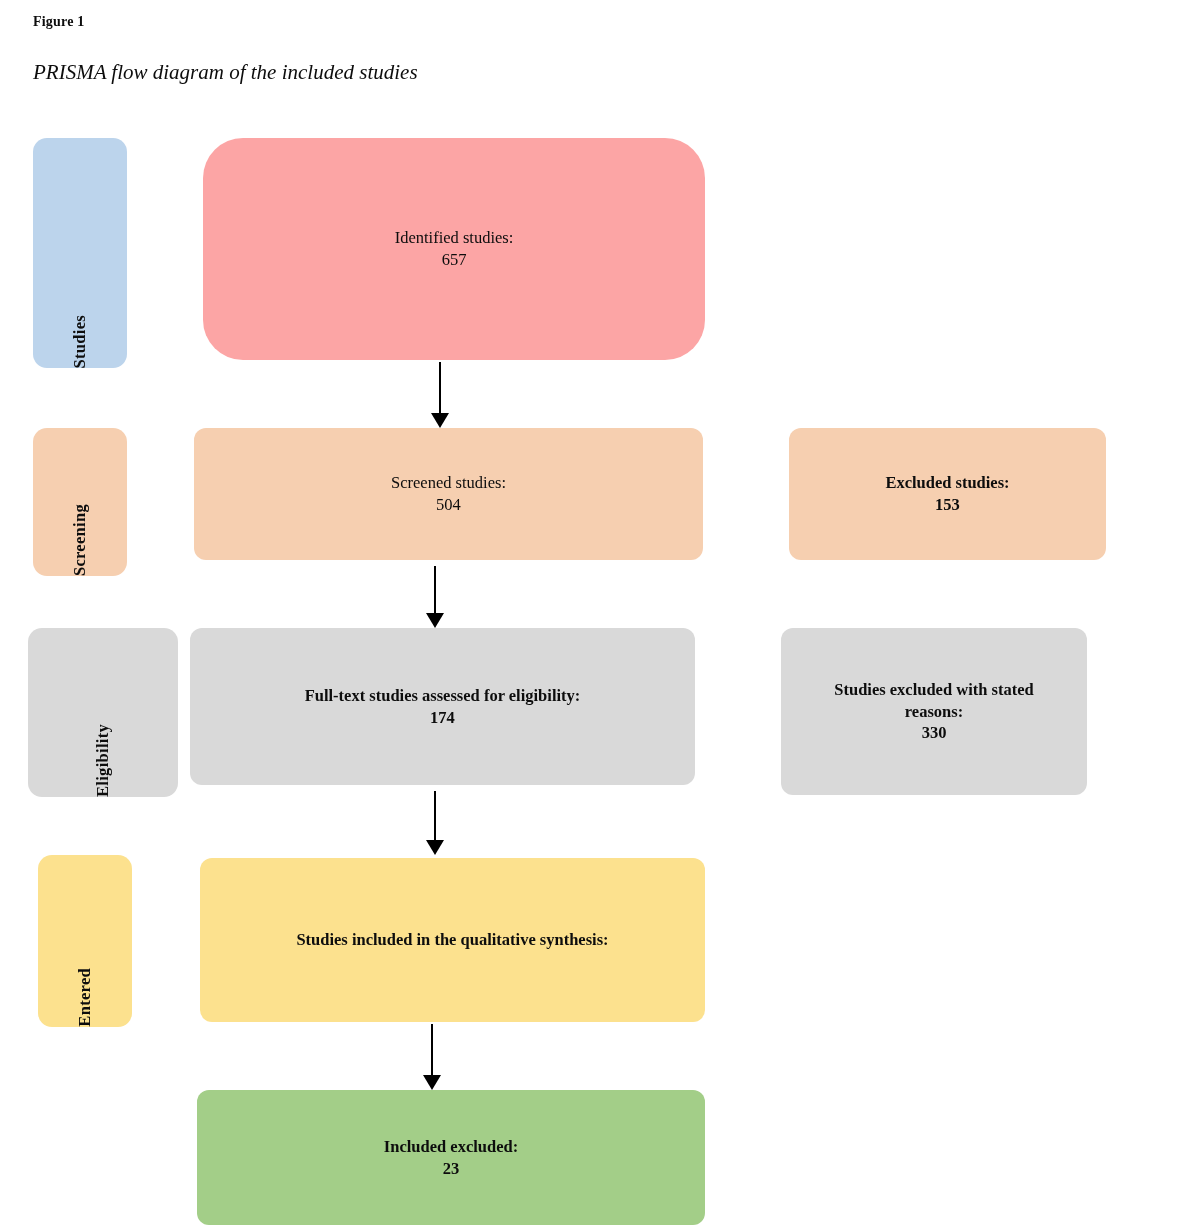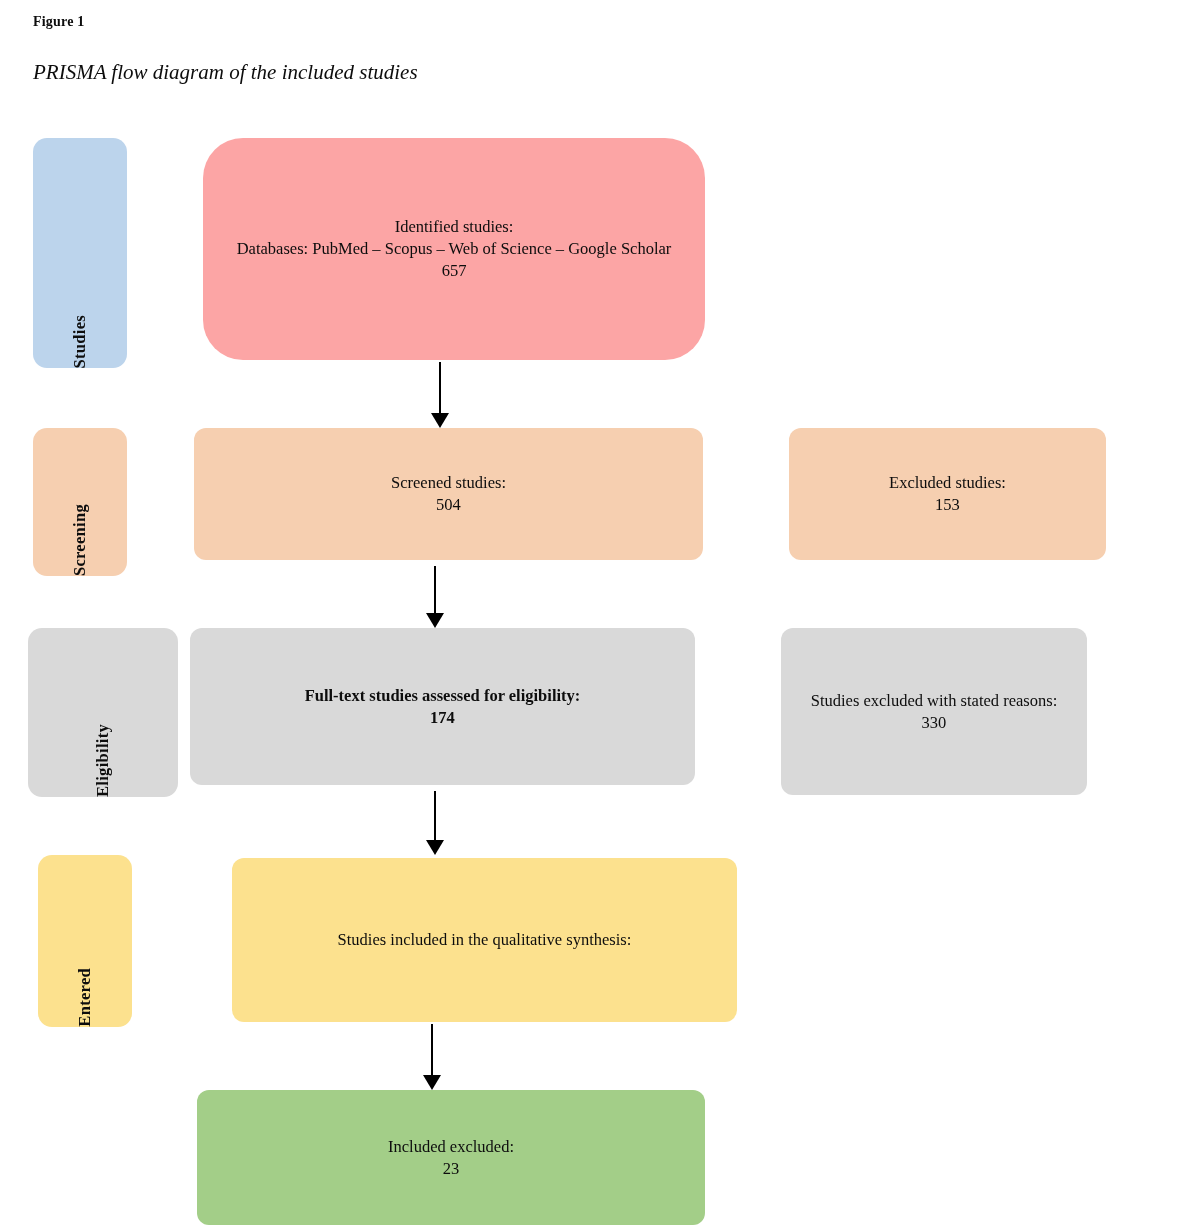--- a/index.html
+++ b/index.html
@@ -39,21 +39,21 @@
     box-sizing: border-box;
     border-radius: 12px;
     display: flex;
     align-items: center;
     justify-content: center;
     text-align: center;
     line-height: 1.33;
     font-size: 16.5px;
     padding: 4px 14px;
   }
-  .box.bold { font-weight: normal; }
+  .box.bold { font-weight: bold; }
 
   
   .stage {
     position: absolute;
     box-sizing: border-box;
     border-radius: 14px;
     display: flex;
     align-items: flex-end;
     justify-content: center;
   }
@@ -108,21 +108,20 @@
   <span class="stage-label" style="padding-bottom:12px;">Eligibility</span>
 </div>
 
 <div class="stage" style="left:38px; top:855px; width:94px; height:172px; background:#FCE18E;">
   <span class="stage-label" style="padding-bottom:14px;">Entered</span>
 </div>
 
 <div class="box" style="left:203px; top:138px; width:502px; height:222px; background:#fca5a5; border-radius:40px;">
   <div>
     <div>Identified studies:</div>
-    <div style="max-width:460px;">Databases: PubMed – Scopus – Web of Science – Google Scholar</div>
     <div>657</div>
   </div>
 </div>
 
 <div class="arrow" style="left:427px; top:362px; height:66px;">
   <div class="shaft" style="height:52px;"></div>
   <div class="head" style="top:51px;"></div>
 </div>
 
 <div class="box" style="left:194px; top:428px; width:509px; height:132px; background:#F6CFB0;">
@@ -156,21 +155,21 @@
     <div>Studies excluded with stated reasons:</div>
     <div>330</div>
   </div>
 </div>
 
 <div class="arrow" style="left:422px; top:791px; height:64px;">
   <div class="shaft" style="height:50px;"></div>
   <div class="head" style="top:49px;"></div>
 </div>
 
-<div class="box bold" style="left:200px; top:858px; width:505px; height:164px; background:#FCE18E;margin-left:32px;">
+<div class="box bold" style="left:200px; top:858px; width:505px; height:164px; background:#FCE18E;">
   <div>
     <div>Studies included in the qualitative synthesis:</div>
   </div>
 </div>
 
 <div class="arrow" style="left:419px; top:1024px; height:66px;">
   <div class="shaft" style="height:52px;"></div>
   <div class="head" style="top:51px;"></div>
 </div>
 

